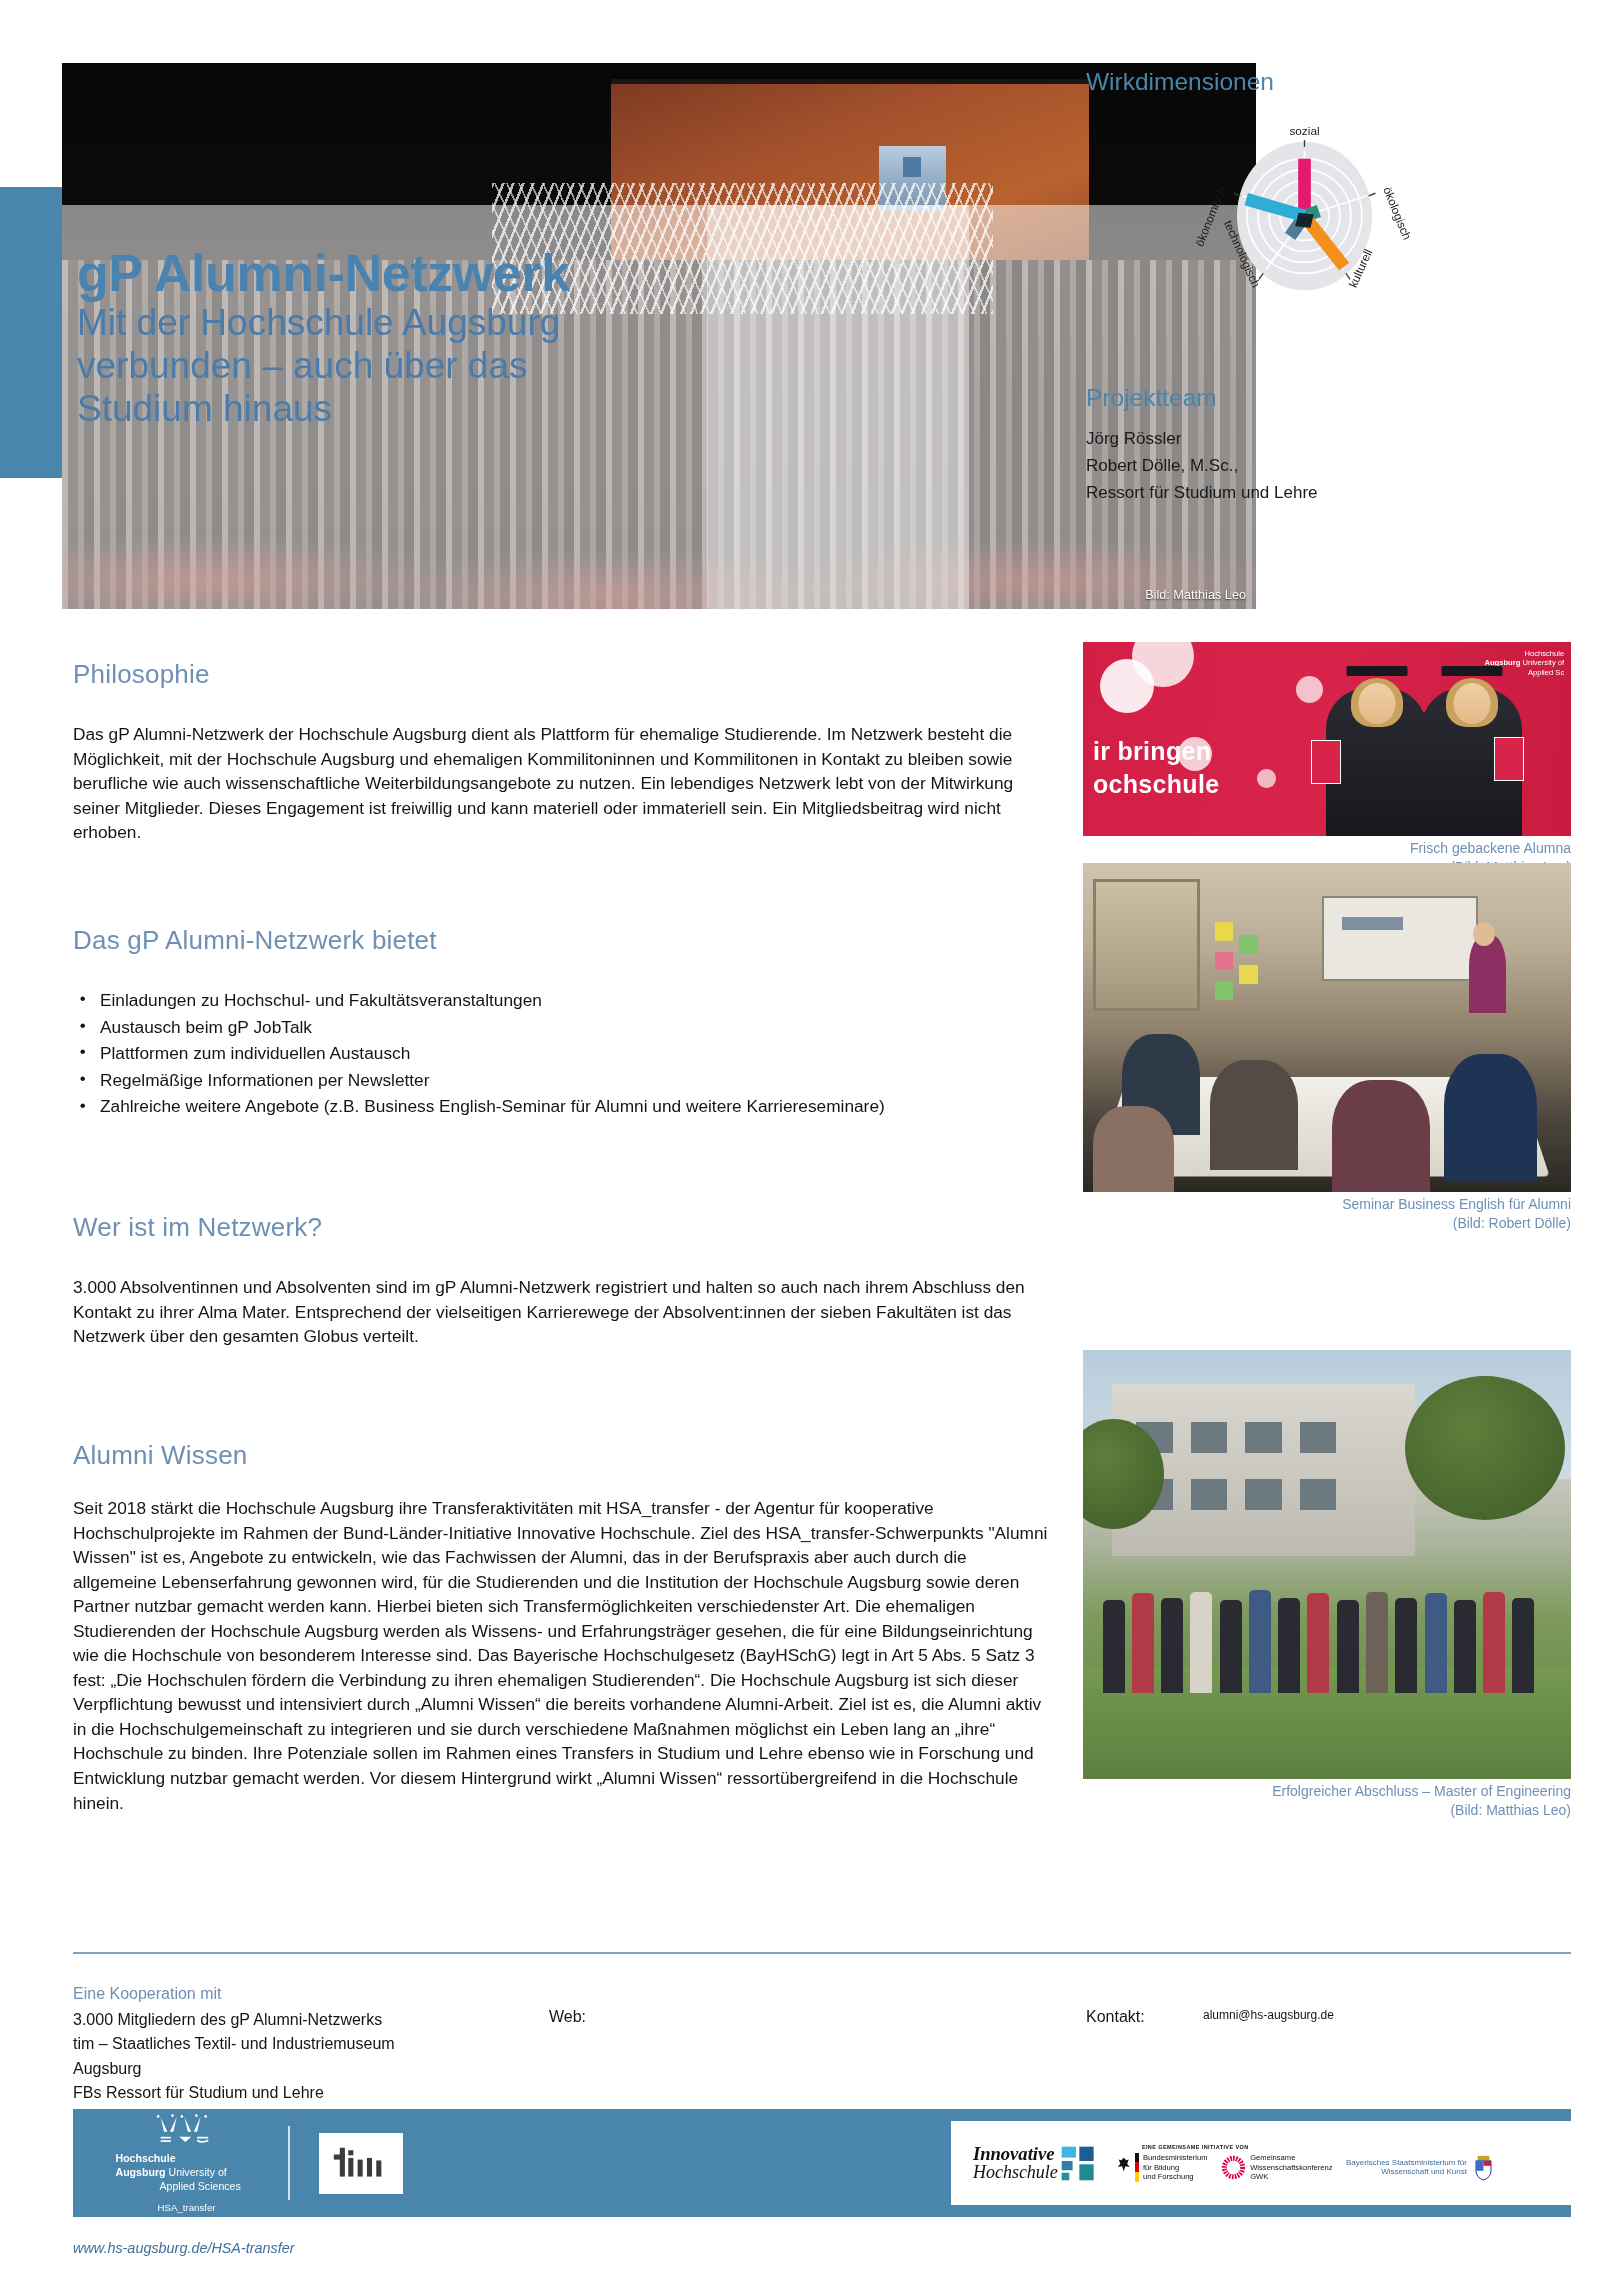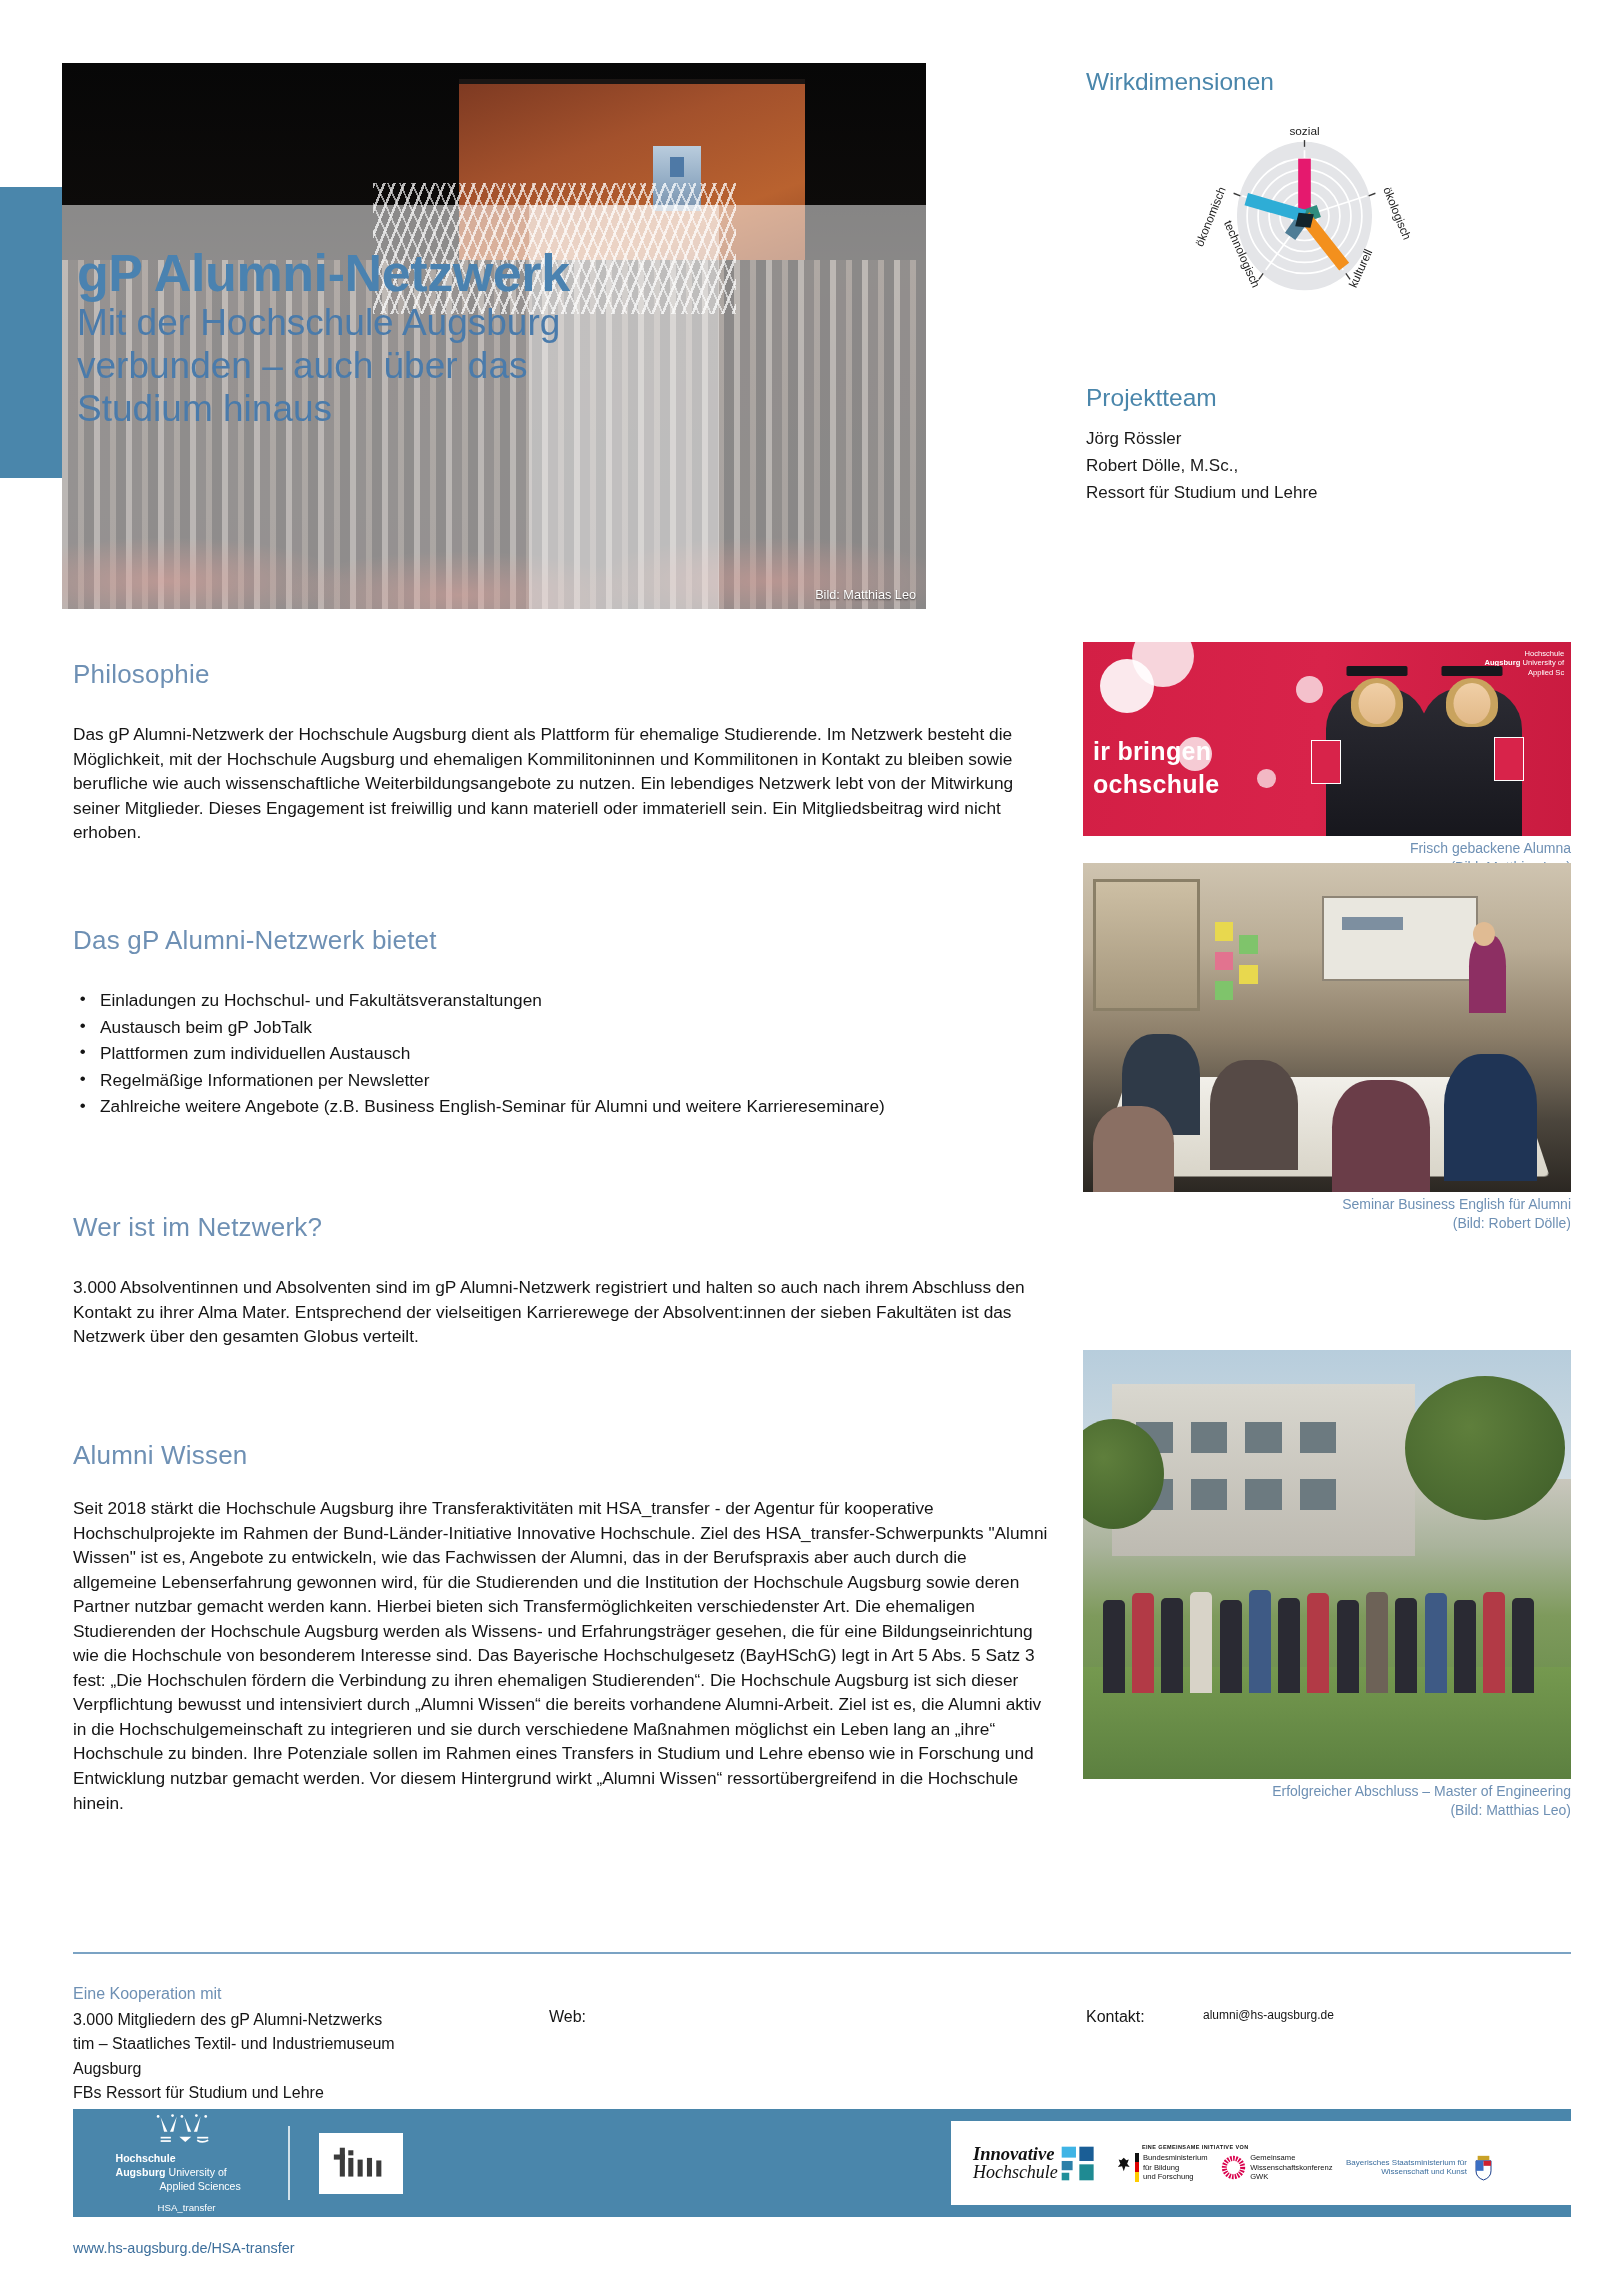--- a/index.html
+++ b/index.html
@@ -25,21 +25,21 @@
     width: 66px;
     height: 291px;
     background: #4a86ab;
   }
 
   
   .hero {
     position: absolute;
     left: 62px;
     top: 63px;
-    width: 864px;
+    width: 1194px;
     height: 546px;
     overflow: hidden;
     background: #0b0a09;
   }
   .hero-photo { position: absolute; inset: 0; }
   .hero-dark {
     position: absolute; left: 0; top: 0; width: 100%; height: 38%;
     background: linear-gradient(180deg,#070707 0%, #0d0b0a 70%, #141110 100%);
   }
   .hero-screen {
@@ -348,21 +348,21 @@
   }
   .ih-partners { display: flex; align-items: center; gap: 13.5px; }
   .ih-partner { display: flex; align-items: center; gap: 4.2px; }
   .ih-partner .txt { font-size: 7.6px; line-height: 1.22; color: #111; }
   .ih-partner .txt.blue { color: #3c6e9e; font-size: 8px; text-align: right; }
   .bmbf-flag { width: 4.2px; height: 29px; display: flex; flex-direction: column; }
   .bmbf-flag i { flex: 1; display: block; }
 
   .foot-url {
     position: absolute; left: 73px; top: 2240px;
-    font-size: 14.4px; color: #3d6f9c;
+    font-size: 14.4px; color: #3d6f9c; font-style: italic;
   }
 </style>
 </head>
 <body>
 
 <div class="poster">
 
   <div class="accent-bar"></div>
 
   <div class="hero">

